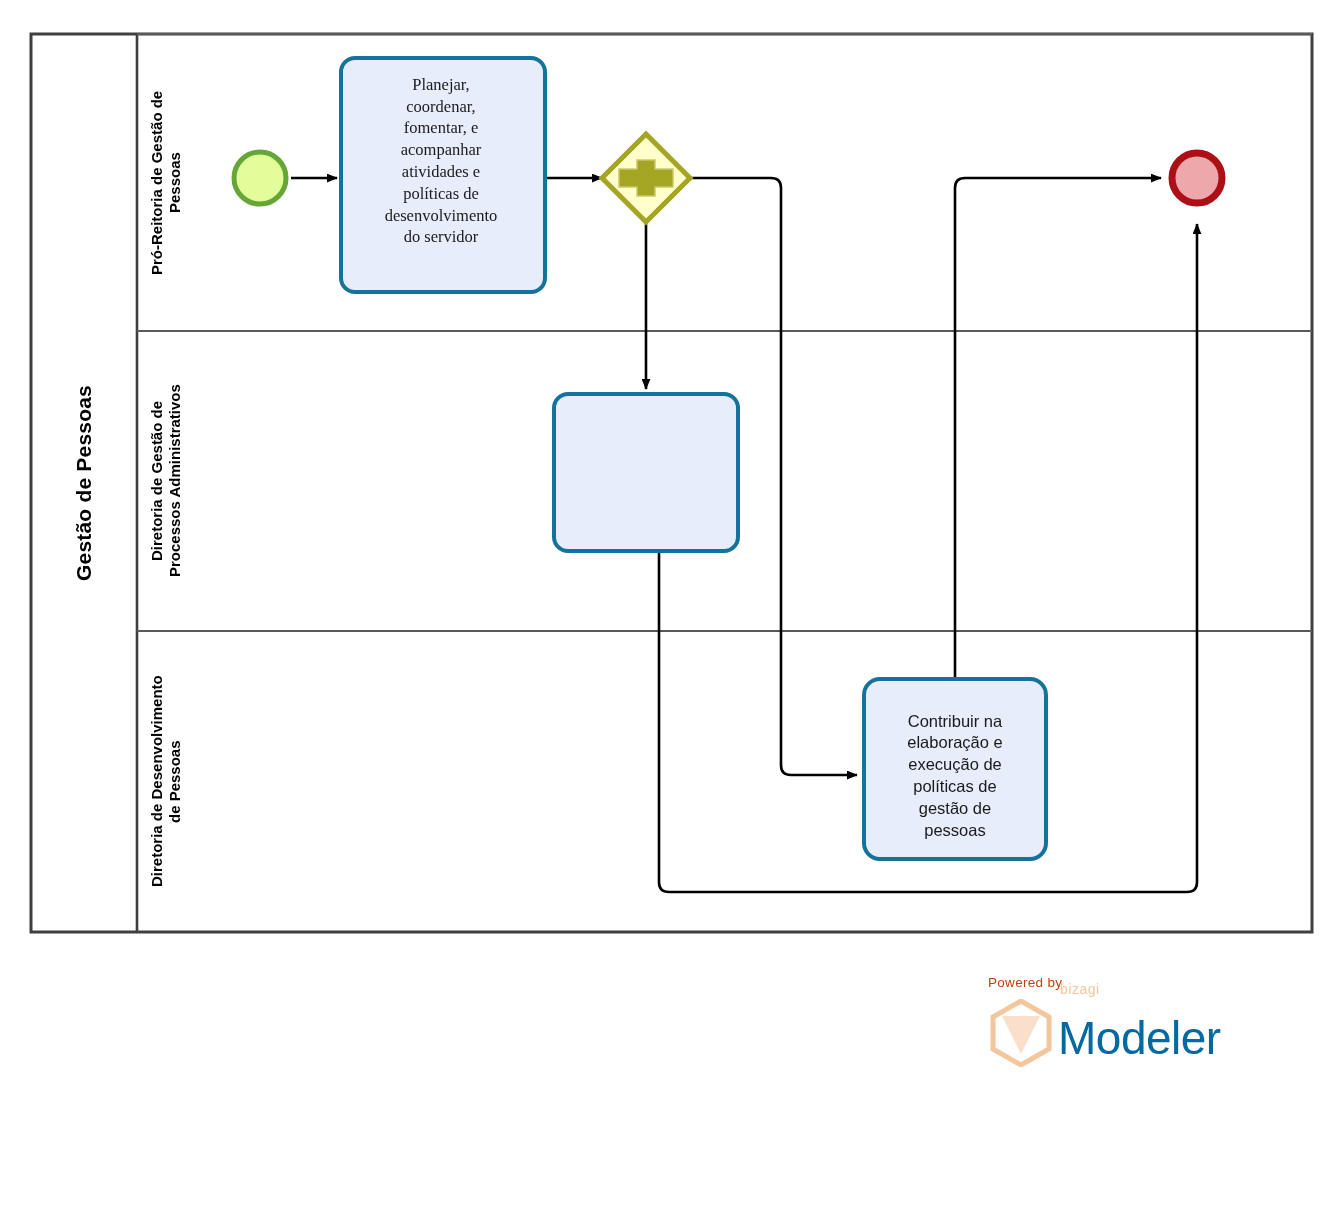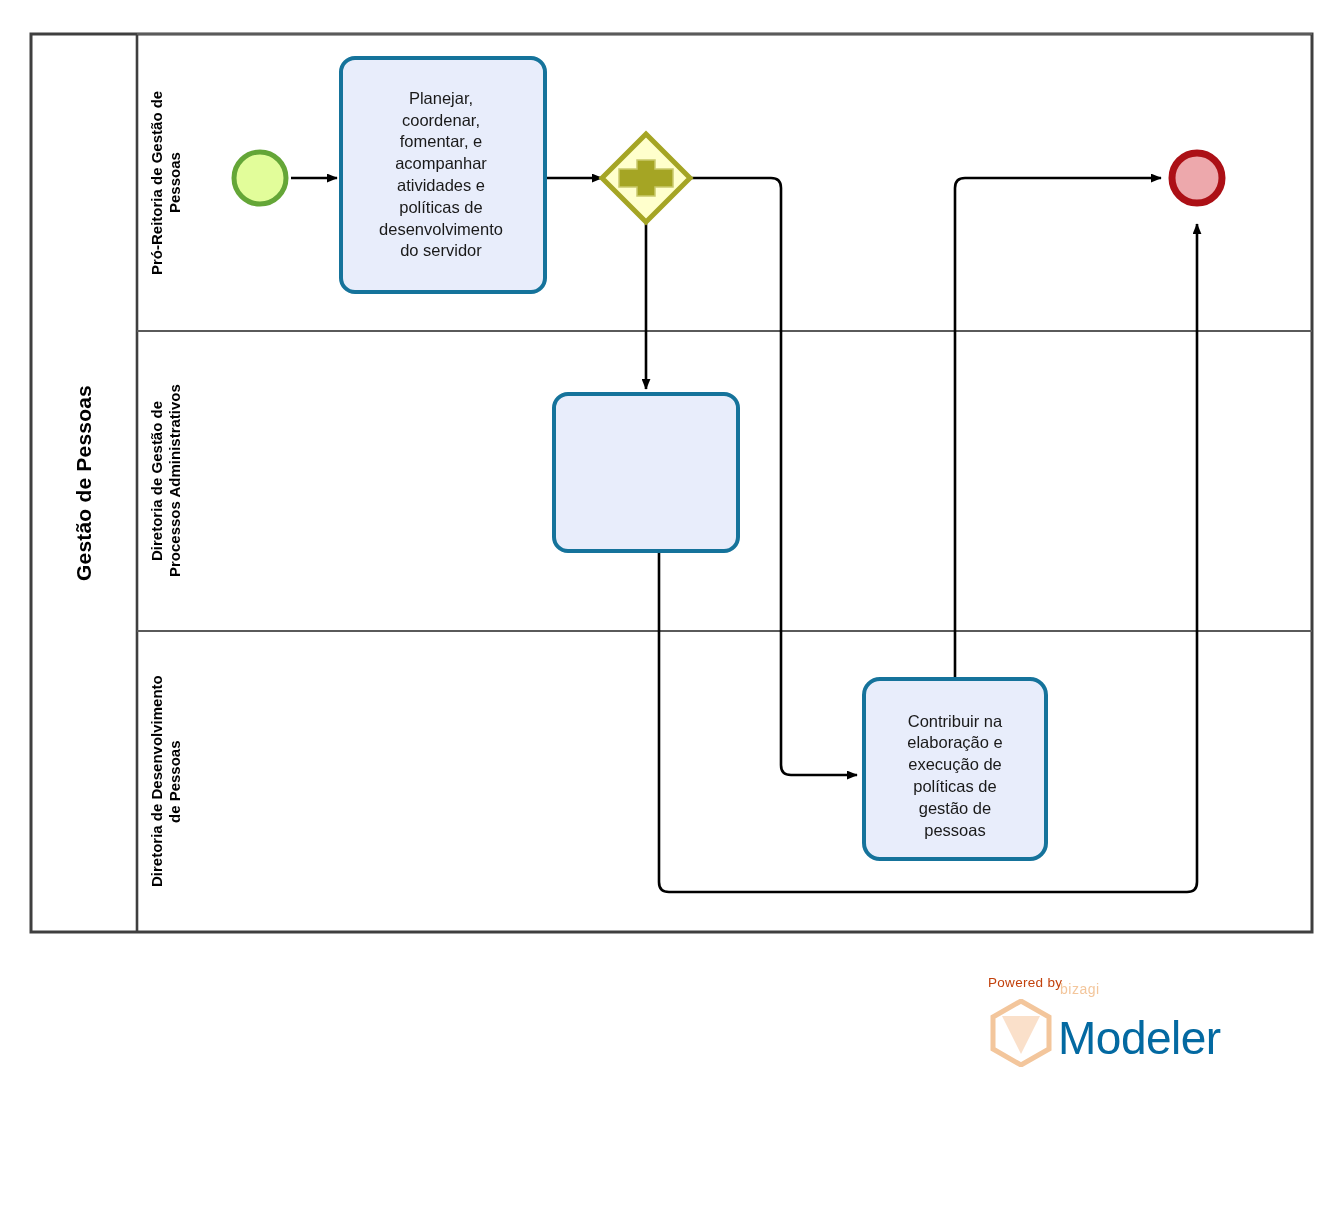--- a/index.html
+++ b/index.html
@@ -76,21 +76,21 @@
     display: flex;
     align-items: center;
     justify-content: center;
     text-align: center;
     color: #1a1a1a;
     font-size: 16.5px;
     line-height: 1.32;
     white-space: pre-line;
     pointer-events: none;
   }
-  #task-text-0 { left: 345px; top: 62px;  width: 192px; height: 226px; }
+  #task-text-0 { left: 345px; top: 48px;  width: 192px; height: 226px; font-family: Liberation Serif, serif; }
   #task-text-1 { left: 556px; top: 398px; width: 180px; height: 150px; }
   #task-text-2 { left: 866px; top: 681px; width: 178px; height: 190px; }
 
   
   #watermark {
     position: absolute;
     left: 988px;
     top: 975px;
     width: 260px;
     height: 95px;

